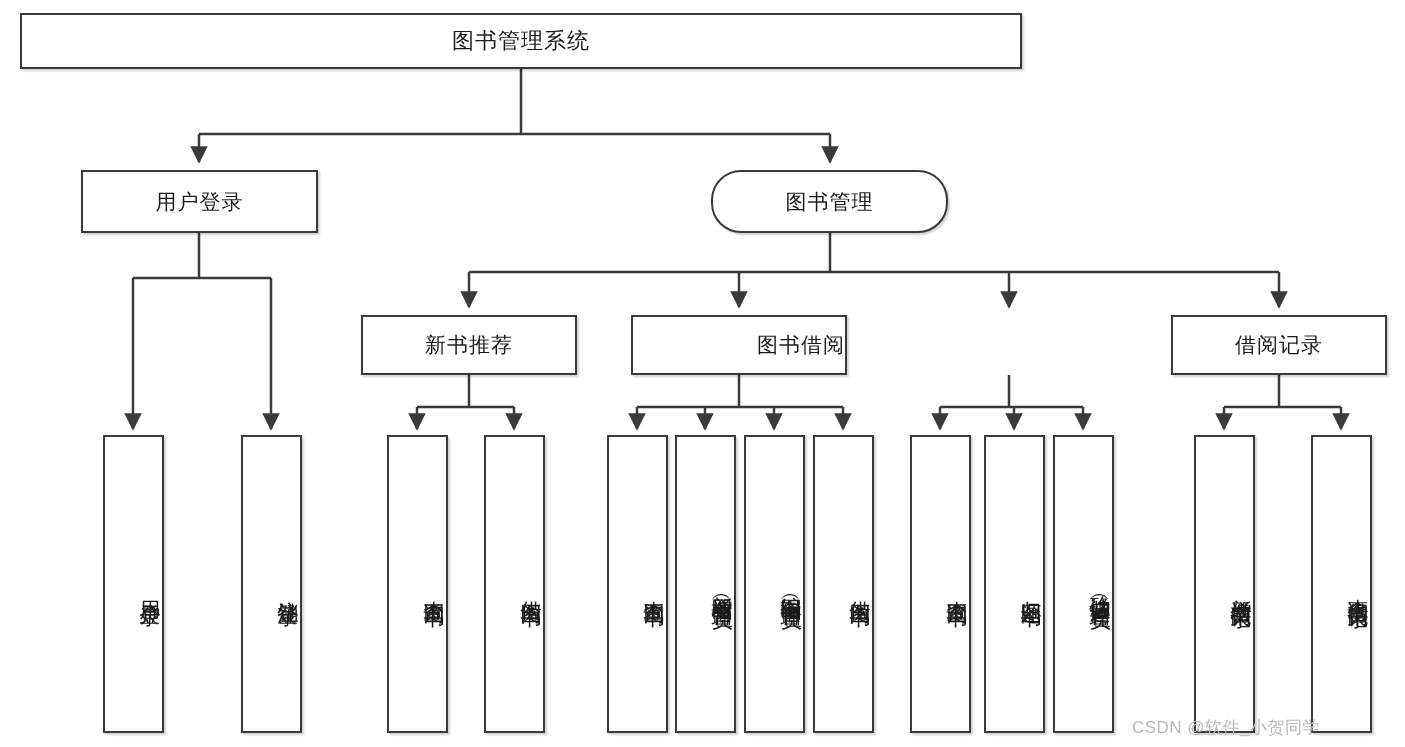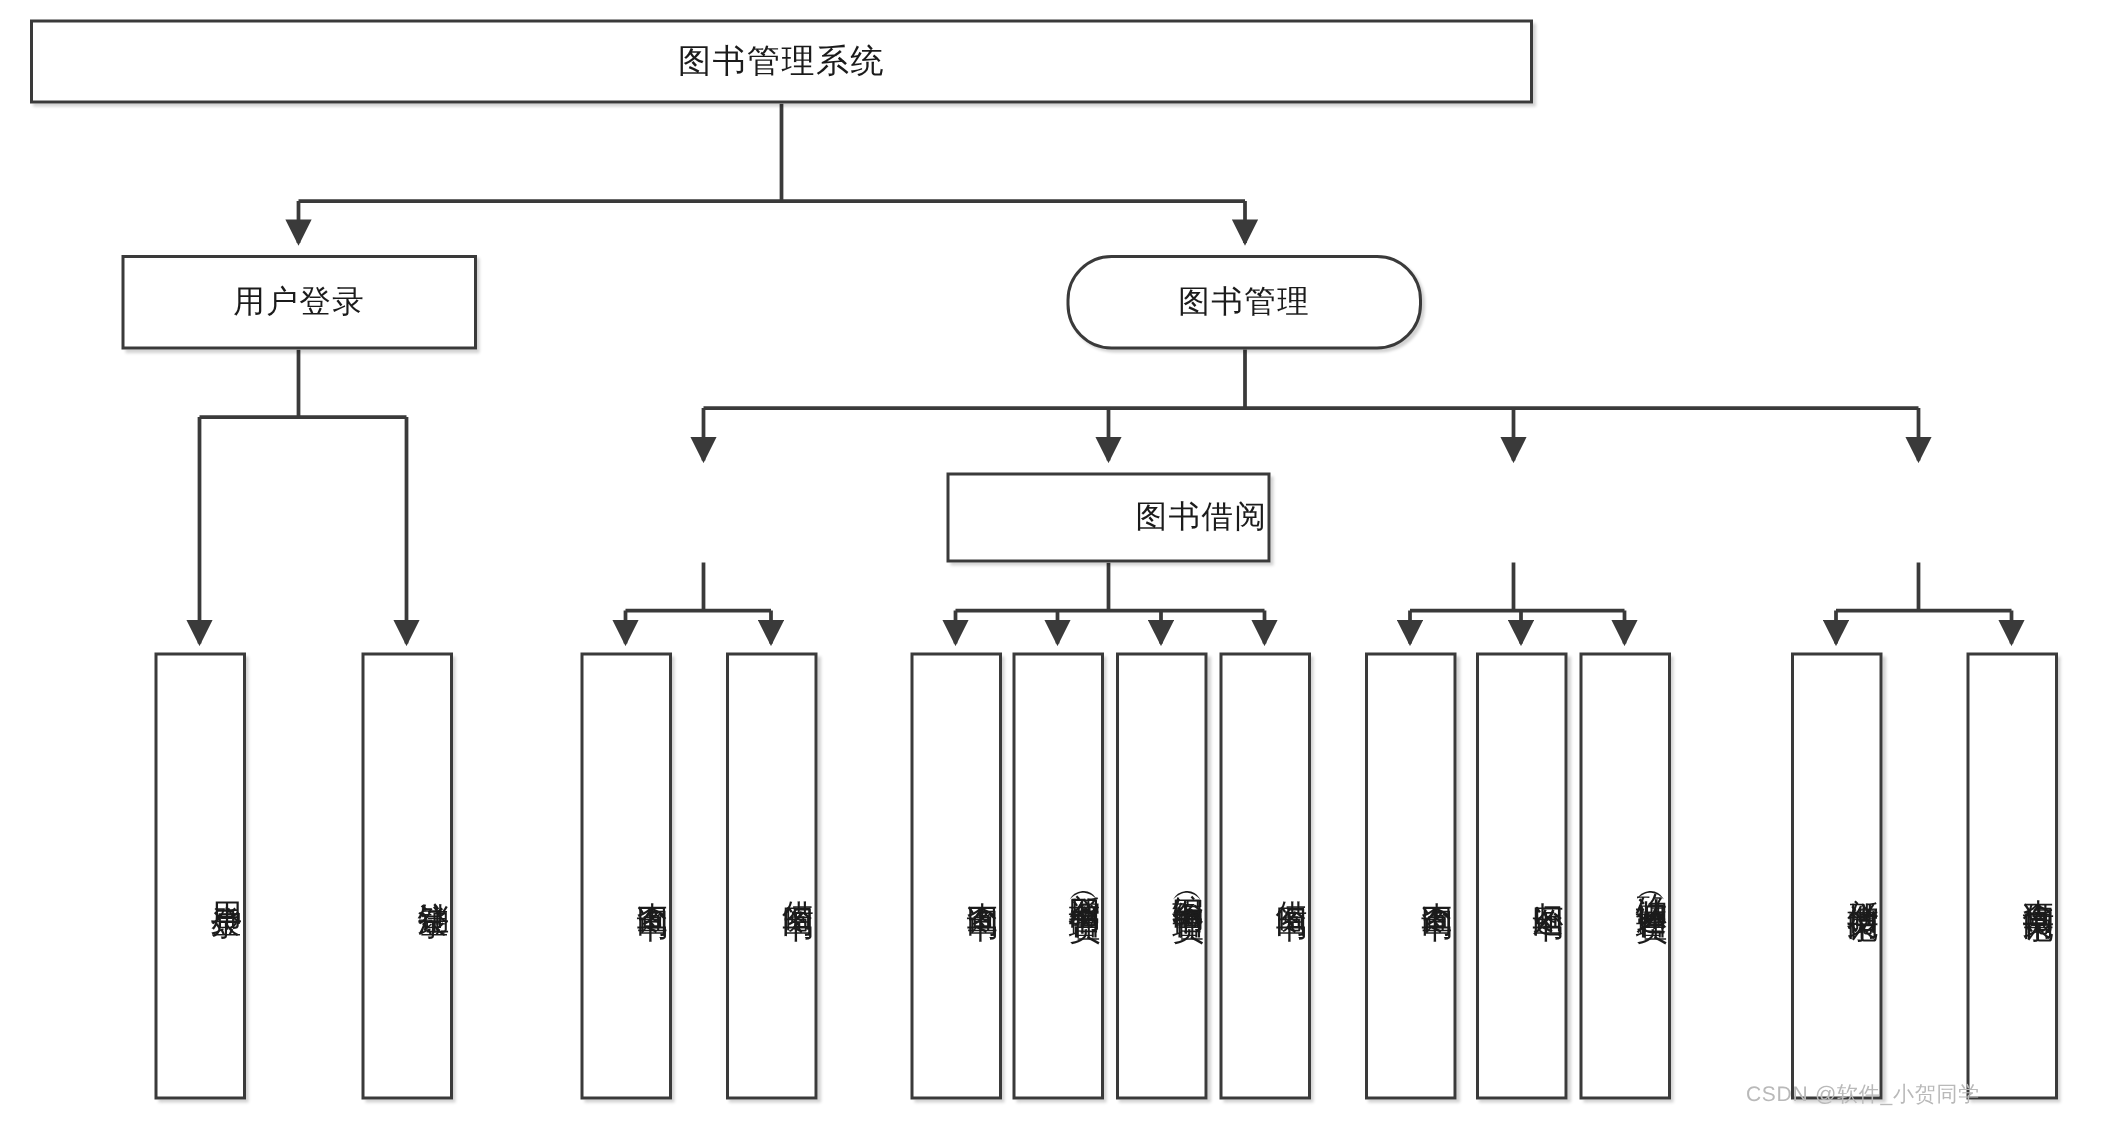--- a/index.html
+++ b/index.html
@@ -45,21 +45,21 @@
     text-orientation:upright;
   }
   #root-node{font-size:22px;}
   svg#links{
     position:absolute;left:0;top:0;width:1405px;height:747px;
     pointer-events:none;
   }
   #watermark{
     position:absolute;
     right:10px;bottom:8px;
-    font-size:14px;
+    font-size:17px;
     color:#b9b9b9;
     letter-spacing:0.5px;
     white-space:nowrap;
   }
 </style>
 </head>
 <body>
 
 <div id="diagram">
 
@@ -117,22 +117,28 @@
     <span>图书管理系统</span>
   </div>
 
   <div class="node horiz" style="left:81px;top:170px;width:237px;height:63px;">
     <span>用户登录</span>
   </div>
   <div class="node horiz" style="left:711px;top:170px;width:237px;height:63px;border-radius:30px;">
     <span>图书管理</span>
   </div>
 
+  <div class="node horiz" style="left:361px;top:315px;width:216px;height:60px;">
+    <span>新书推荐</span>
+  </div>
   <div class="node horiz" style="left:631px;top:315px;width:216px;height:60px;justify-content:flex-end;">
     <span>图书借阅</span>
+  </div>
+  <div class="node horiz" style="left:1171px;top:315px;width:216px;height:60px;">
+    <span>借阅记录</span>
   </div>
 
   <div class="node vert" style="left:103px;top:435px;width:61px;height:298px;">
     <span>用户登录</span>
   </div>
   <div class="node vert" style="left:241px;top:435px;width:61px;height:298px;">
     <span>注销登录</span>
   </div>
 
   <div class="node vert" style="left:387px;top:435px;width:61px;height:298px;">

